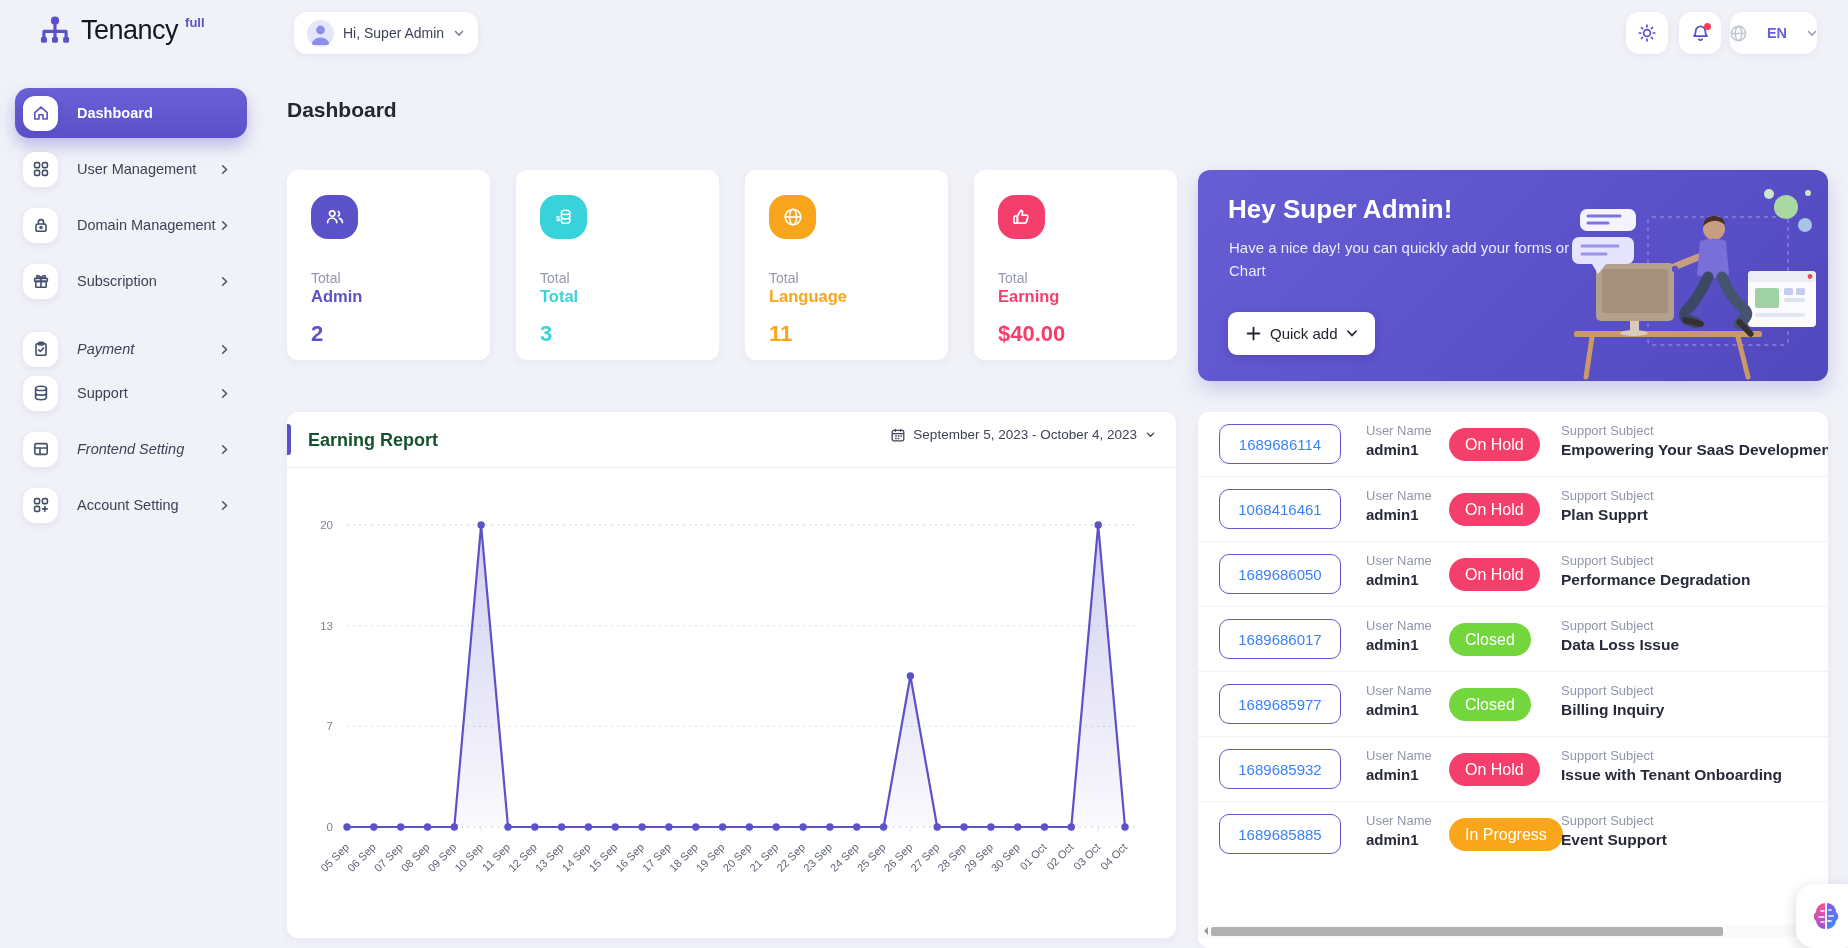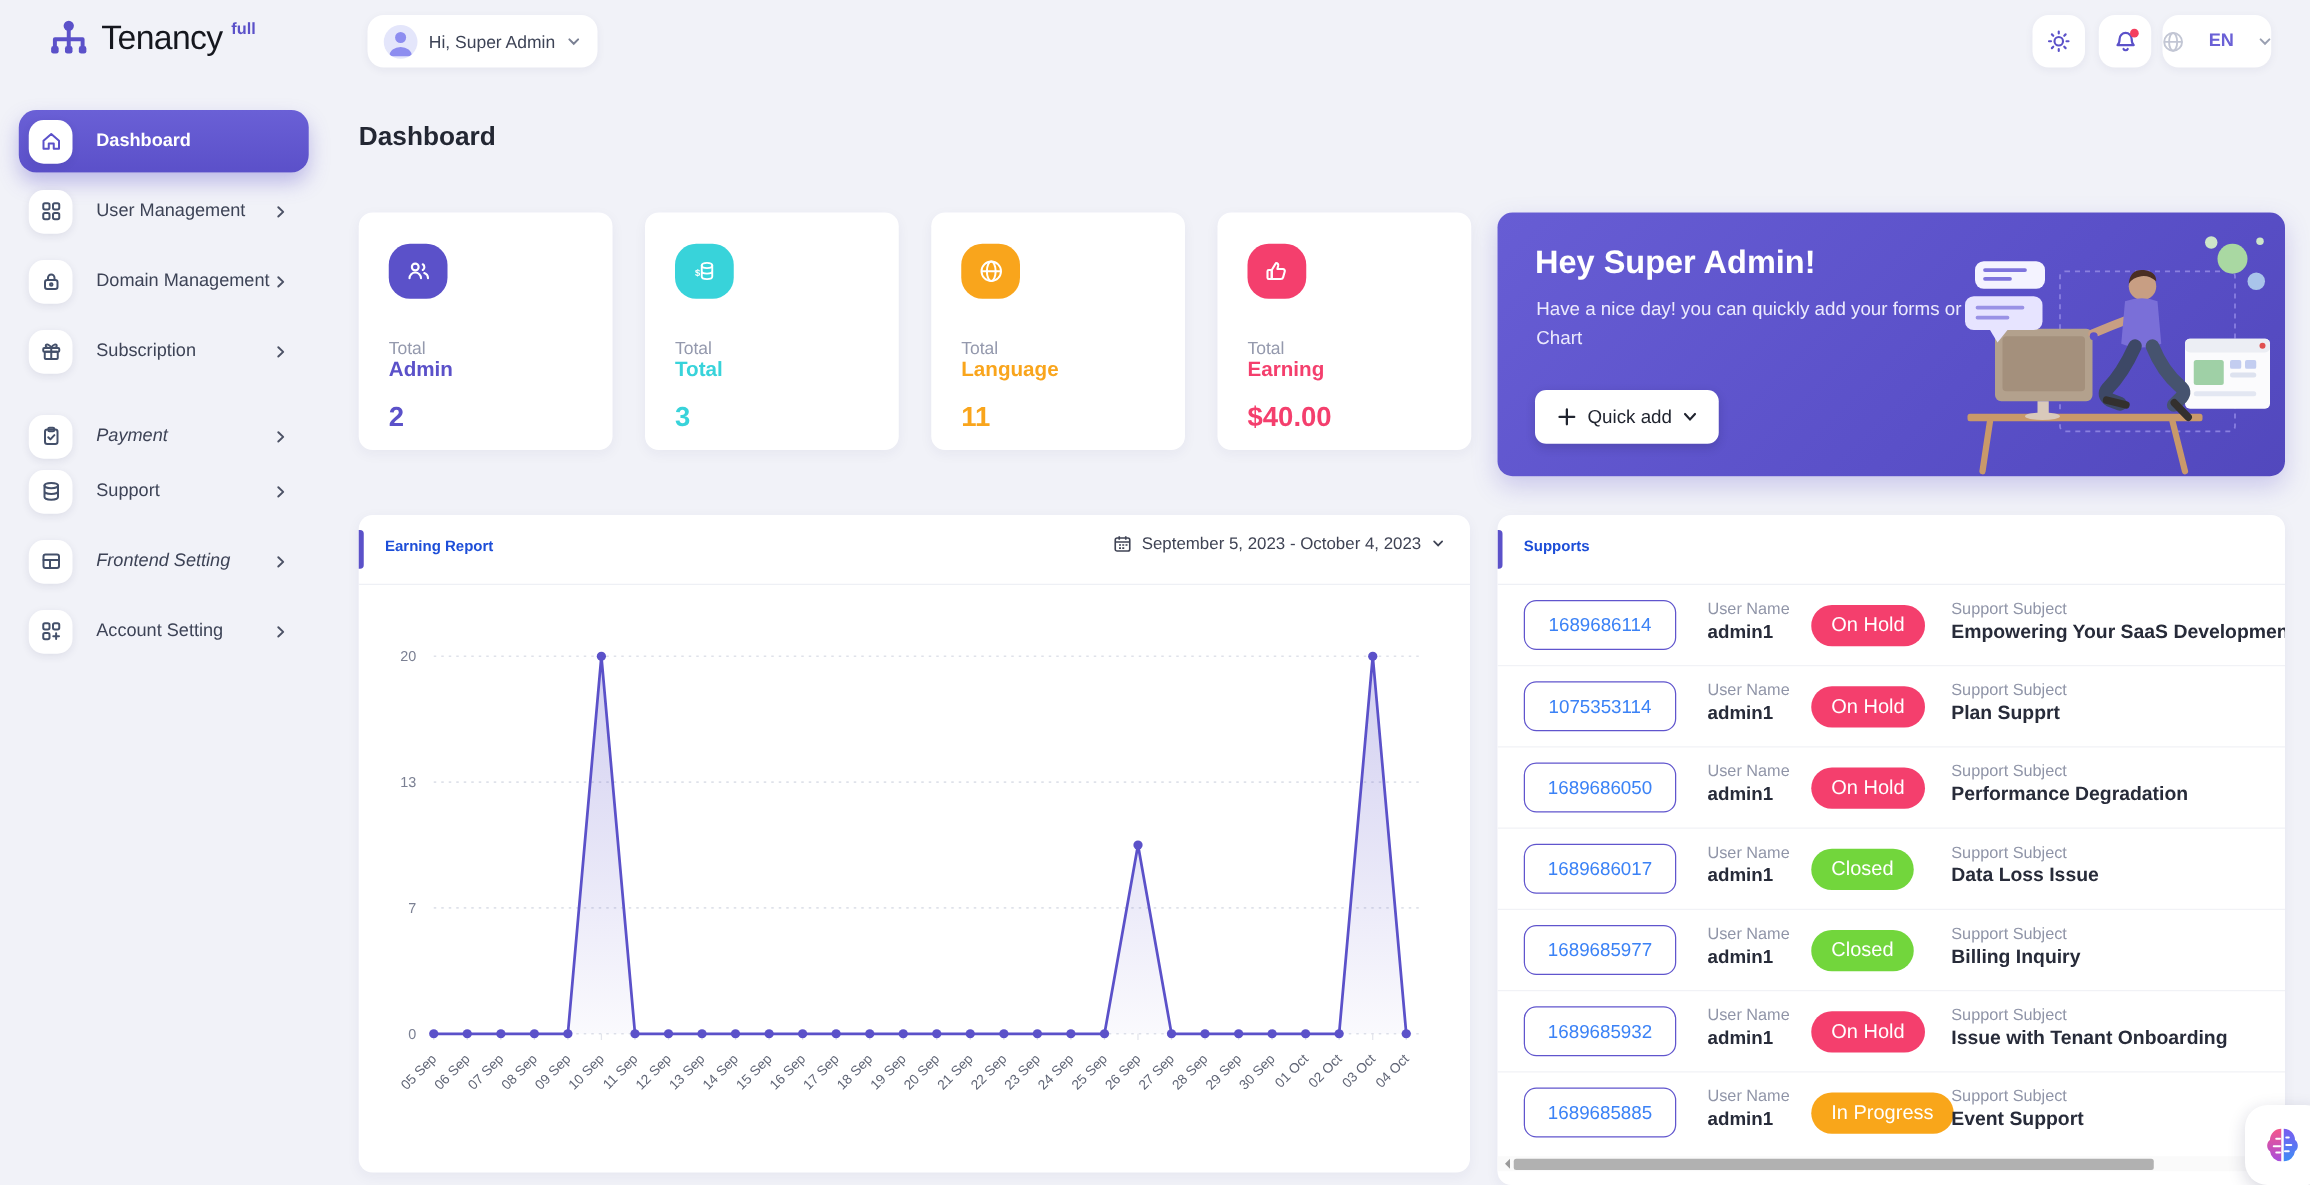--- a/index.html
+++ b/index.html
@@ -44,21 +44,21 @@
   .welcome{position:absolute;left:1198px;top:170px;width:630px;height:211px;border-radius:12px;background:linear-gradient(135deg,#675dd4 0%,#5a50c8 60%,#5248bd 100%);box-shadow:0 8px 20px rgba(91,80,201,.25);overflow:hidden}
   .welcome h2{position:absolute;left:30px;top:24px;color:#fff;font-size:26px;font-weight:700}
   .welcome p{position:absolute;left:31px;top:66px;width:400px;color:#eceafd;font-size:15px;line-height:1.55}
   .quick-add{position:absolute;left:30px;top:142px;height:43px;background:#fff;border:none;border-radius:9px;display:flex;align-items:center;gap:9px;padding:0 18px;font-size:15px;color:#20242f;font-family:inherit;font-weight:500;cursor:pointer;box-shadow:0 3px 8px rgba(20,20,60,.18)}
   .welcome-art{position:absolute;right:8px;bottom:0}
 
   
   .panel{position:absolute;background:#fff;border-radius:11px;box-shadow:0 3px 10px rgba(45,45,95,.05)}
   .panel-head{position:relative;height:56px;border-bottom:1px solid #eef0f5}
   .panel-accent{position:absolute;left:0;top:12px;width:4px;height:31px;background:#5b51c9;border-radius:0 3px 3px 0}
-  .panel-title{position:absolute;left:21px;top:18px;font-size:12px;font-weight:700;color:#1d4ed8}
+  .panel-title{position:absolute;left:21px;top:18px;font-size:18px;font-weight:700;color:#14532d}
   .earning{left:287px;top:412px;width:889px;height:526px}
   .supports{left:1198px;top:412px;width:630px;height:536px;overflow:hidden}
   .date-btn{position:absolute;right:20px;top:15px;display:flex;align-items:center;gap:8px;background:none;border:none;font-family:inherit;font-size:13.5px;color:#3f4354;cursor:pointer}
 
   
   .srow{position:relative;height:65px;border-bottom:1px solid #f1f2f6;cursor:default}
   .srow:last-child{border-bottom:none}
   .ticket{position:absolute;left:21px;top:12px;width:122px;height:40px;border:1.4px solid #6055cd;border-radius:10px;display:flex;align-items:center;justify-content:center;font-size:15px;color:#3b82f6;background:#fff;cursor:pointer}
   .ucell{position:absolute;left:168px;top:11px}
   .cell-label{font-size:13px;color:#9095a8}
@@ -490,39 +490,35 @@
         <text x="730.7" y="380" text-anchor="end" font-size="11" fill="#5f6475" transform="rotate(-45 730.7 376)">30 Sep</text>
         <text x="757.5" y="380" text-anchor="end" font-size="11" fill="#5f6475" transform="rotate(-45 757.5 376)">01 Oct</text>
         <text x="784.3" y="380" text-anchor="end" font-size="11" fill="#5f6475" transform="rotate(-45 784.3 376)">02 Oct</text>
         <text x="811.2" y="380" text-anchor="end" font-size="11" fill="#5f6475" transform="rotate(-45 811.2 376)">03 Oct</text>
         <text x="838.0" y="380" text-anchor="end" font-size="11" fill="#5f6475" transform="rotate(-45 838.0 376)">04 Oct</text>
       </svg>
     </div>
 </section>
 
 <section class="panel supports">
-  <div class="panel-head">
-    <span class="panel-accent"></span>
-    <h3 class="panel-title">Supports</h3>
-  </div>
   <div id="supports-rows">
       <div class="srow">
         <span class="ticket">1689686114</span>
         <span class="ucell">
           <div class="cell-label">User Name</div>
           <div class="cell-value">admin1</div>
         </span>
         <span class="badge" style="background:#f43f6d">On Hold</span>
         <span class="scell">
           <div class="cell-label">Support Subject</div>
           <div class="cell-value">Empowering Your SaaS Development</div>
         </span>
       </div>
       <div class="srow">
-        <span class="ticket">1075353114</span>
+        <span class="ticket">1068416461</span>
         <span class="ucell">
           <div class="cell-label">User Name</div>
           <div class="cell-value">admin1</div>
         </span>
         <span class="badge" style="background:#f43f6d">On Hold</span>
         <span class="scell">
           <div class="cell-label">Support Subject</div>
           <div class="cell-value">Plan Supprt</div>
         </span>
       </div>

